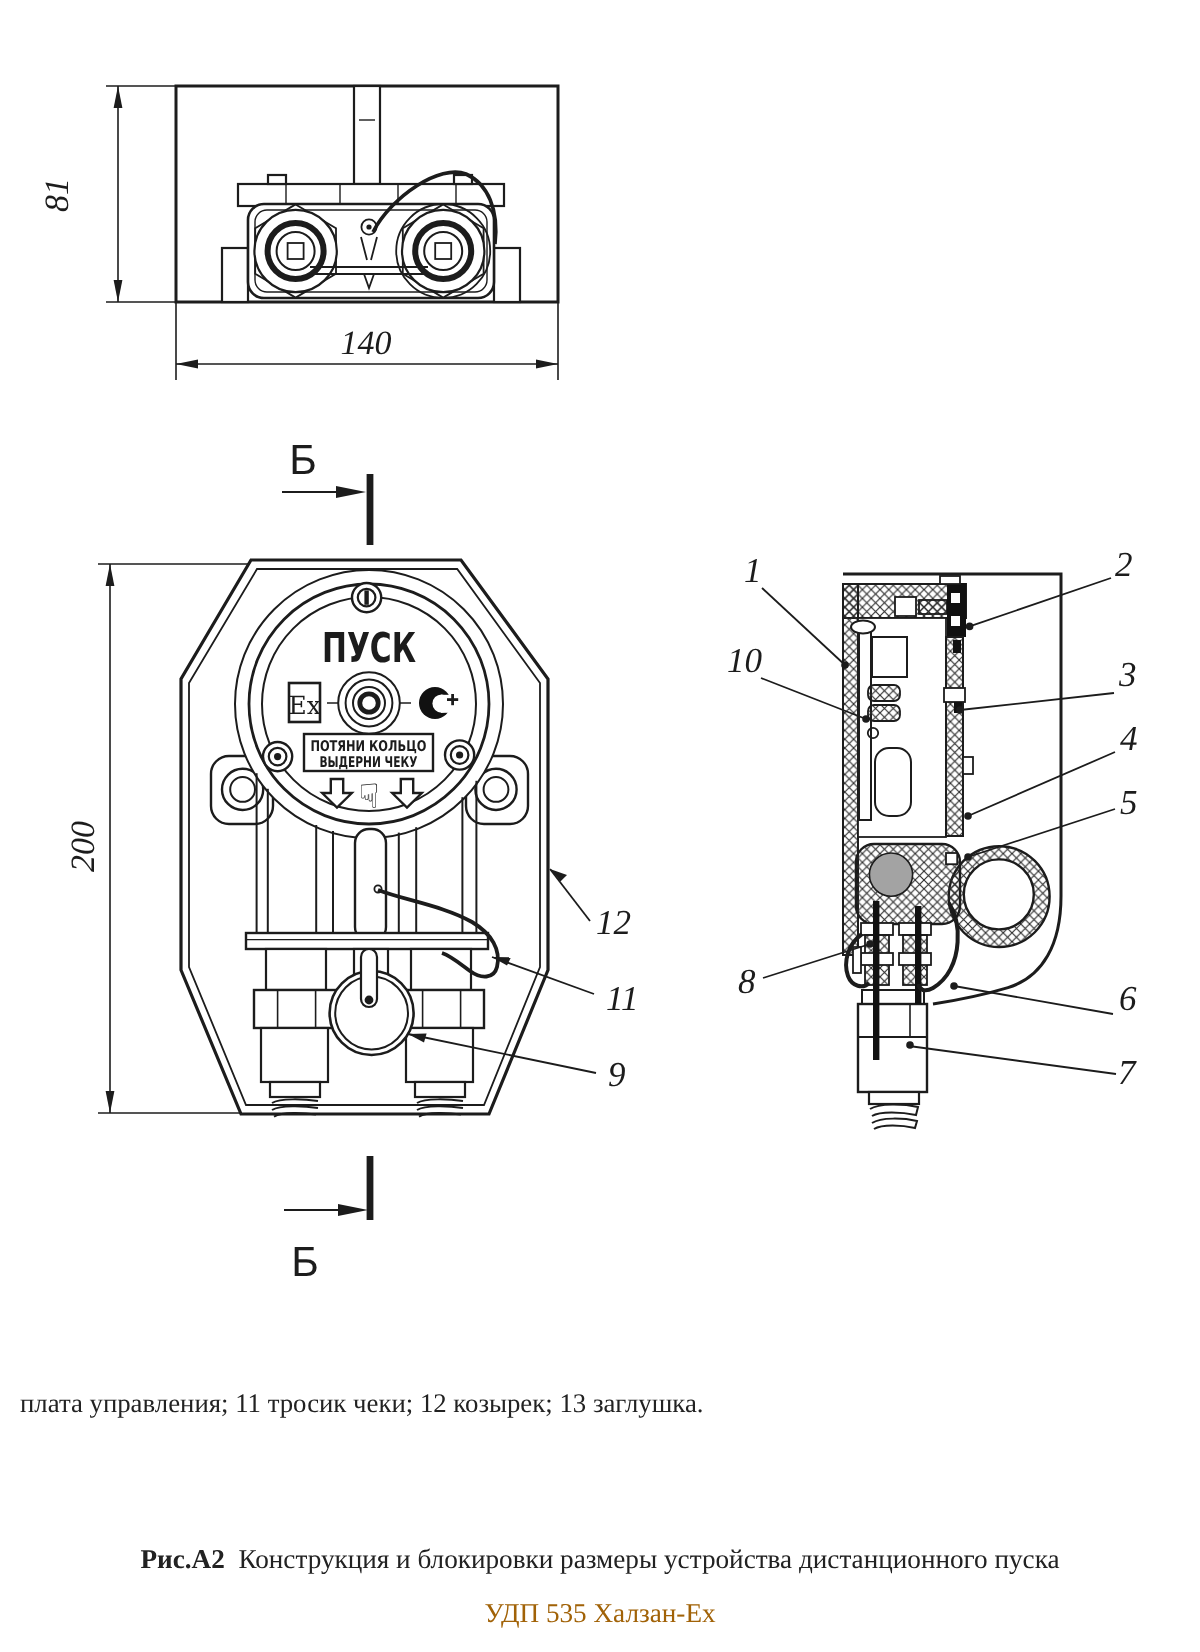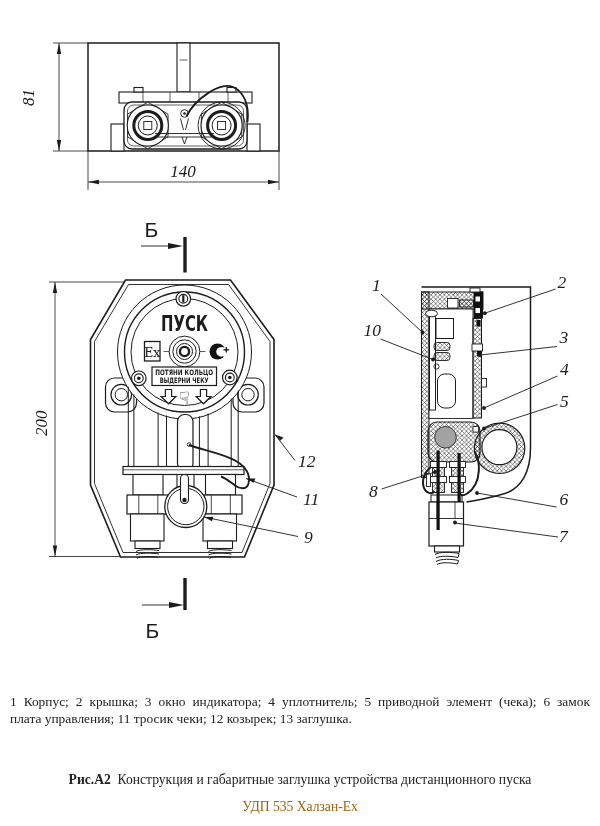--- a/index.html
+++ b/index.html
@@ -370,21 +370,20 @@
       <g>
         <line x1="558" y1="537" x2="454.5" y2="523"></line>
         <circle cx="455" cy="522.5" r="1.9" fill="#1c1c1c" stroke="none"></circle>
         <text class="lbl" x="559" y="542" stroke="none">7</text>
       </g>
     </g>
   </g>
 </svg>
 
 <div class="notes">
-  <div class="jline">1 Корпус; 2 крышка; 3 окно индикатора; 4 уплотнитель; 5 приводной элемент (чека); 6 замок</div>
   <div class="cline">плата управления; 11 тросик чеки; 12 козырек; 13 заглушка.</div>
 </div>
 
 <div class="caption">
-  <b>Рис.А2</b>&nbsp;&nbsp;<span>Конструкция и габаритные заглушка устройства дистанционного пуска</span>
+  <b>Рис.А2</b>&nbsp;&nbsp;<span>Конструкция и блокировки размеры устройства дистанционного пуска</span>
 </div>
 <div class="subcaption">УДП 535 Халзан-Ех</div>
 </div>
 
 </body></html>

